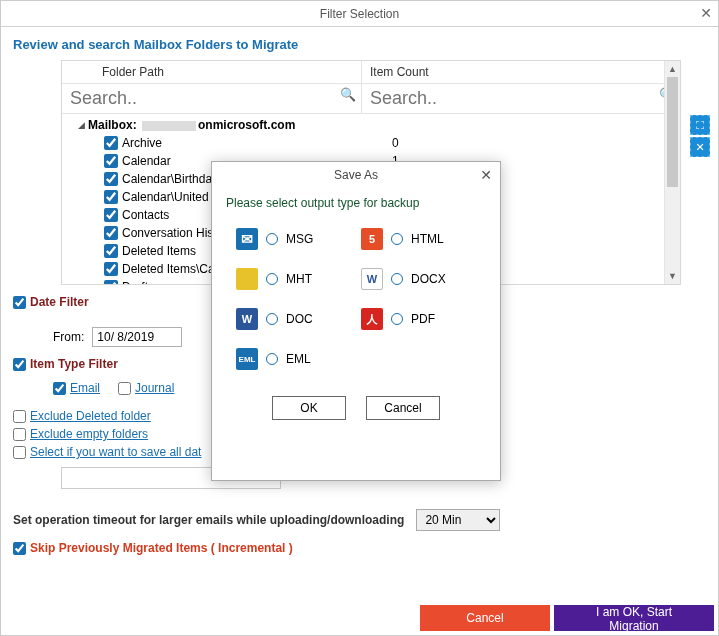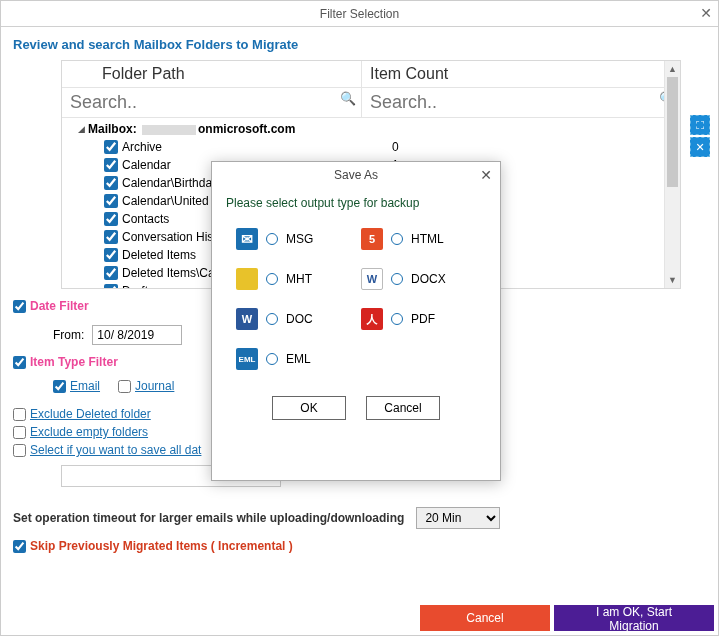--- a/index.html
+++ b/index.html
@@ -8,21 +8,21 @@
 
 .titlebar { height: 26px; border-bottom: 1px solid #d0d0d0; display: flex; align-items: center; justify-content: center; position: relative; font-size: 12px; color: #555; }
 .titlebar .close { position: absolute; right: 6px; top: 4px; font-size: 14px; color: #666; cursor: pointer; }
 
 
 .section { padding: 10px 12px 0 12px; }
 .heading { color: #1a6fb0; font-size: 13px; font-weight: 600; margin-bottom: 8px; }
 
 
 .folder-wrap { margin-left: 48px; border: 1px solid #d8d8d8; position: relative; }
-.folder-header { display: flex; background: #fff; font-size: 16px; color: #333; border-bottom: 1px solid #e4e4e4; justify-content: center; }
+.folder-header { display: flex; background: #fff; font-size: 12px; color: #333; border-bottom: 1px solid #e4e4e4; justify-content: center; }
 .folder-header .col1 { width: 300px; padding: 4px 8px 4px 40px; border-right: 1px solid #e4e4e4; }
 .folder-header .col2 { flex: 1; padding: 4px 8px; }
 .search-row { display: flex; border-bottom: 1px solid #e4e4e4; }
 .search-row .sbox { position: relative; }
 .search-row .sbox input { width: 100%; border: none; padding: 4px 22px 4px 8px; font-size: 18px; color: #777; outline: none; }
 .search-row .sbox .sicon { position: absolute; right: 4px; top: 3px; color: #1a6fb0; font-size: 13px; }
 .search-row .s1 { width: 300px; border-right: 1px solid #e4e4e4; }
 .search-row .s2 { flex: 1; }
 
 .tree { font-size: 12px; padding: 2px 0 4px 0; max-height: 170px; overflow: hidden; }
@@ -40,24 +40,24 @@
 .scrollbar .up, .scrollbar .down { height: 16px; text-align: center; font-size: 9px; color: #666; line-height: 16px; background: #f0f0f0; }
 .scrollbar .thumb { background: #c8c8c8; height: 110px; margin: 0 2px; }
 
 .side-buttons { position: absolute; right: -4px; top: 55px; display: flex; flex-direction: column; gap: 2px; }
 .side-buttons .sb { width: 20px; height: 20px; background: #1a8cd8; color: #fff; font-size: 11px; display: flex; align-items: center; justify-content: center; border: 1px dashed #6cb8e4; }
 
 
 .filter-block { margin-top: 10px; }
 .chk-line { display: flex; align-items: center; gap: 4px; font-size: 12px; margin: 4px 0; }
 .chk-line input[type=checkbox] { width: 13px; height: 13px; accent-color: #1a6fb0; }
-.chk-blue { color: #ec4899; font-weight: 600; }
+.chk-blue { color: #7f1d1d; font-weight: 600; }
 .chk-red { color: #d23c1e; font-weight: 600; }
 .chk-plain { color: #1a6fb0; text-decoration: underline; }
-.date-row { margin-left: 40px; display: flex; align-items: center; gap: 8px; font-size: 12px; margin-top: 12px; }
+.date-row { margin-left: 40px; display: flex; align-items: center; gap: 8px; font-size: 12px; margin-top: 18px; }
 .date-row input { border: 1px solid #b0b0b0; padding: 2px 4px; font-size: 12px; width: 90px; }
 .type-row { margin-left: 40px; display: flex; gap: 18px; margin-top: 6px; }
 .saveall-box { margin-left: 48px; margin-top: 8px; border: 1px solid #ccc; height: 22px; width: 220px; background: #fff; }
 
 .timeout-row { display: flex; align-items: center; gap: 12px; font-size: 12px; font-weight: 600; color: #333; margin-top: 20px; }
 .timeout-row select { border: 1px solid #aaa; background: #efefef; padding: 2px 4px; font-size: 12px; width: 84px; }
 
 
 .bottom { position: absolute; bottom: 0; left: 0; right: 0; height: 34px; display: flex; justify-content: flex-end; gap: 4px; padding: 4px; }
 .bottom button { border: none; color: #fff; font-size: 12px; padding: 0 18px; height: 26px; cursor: pointer; }

